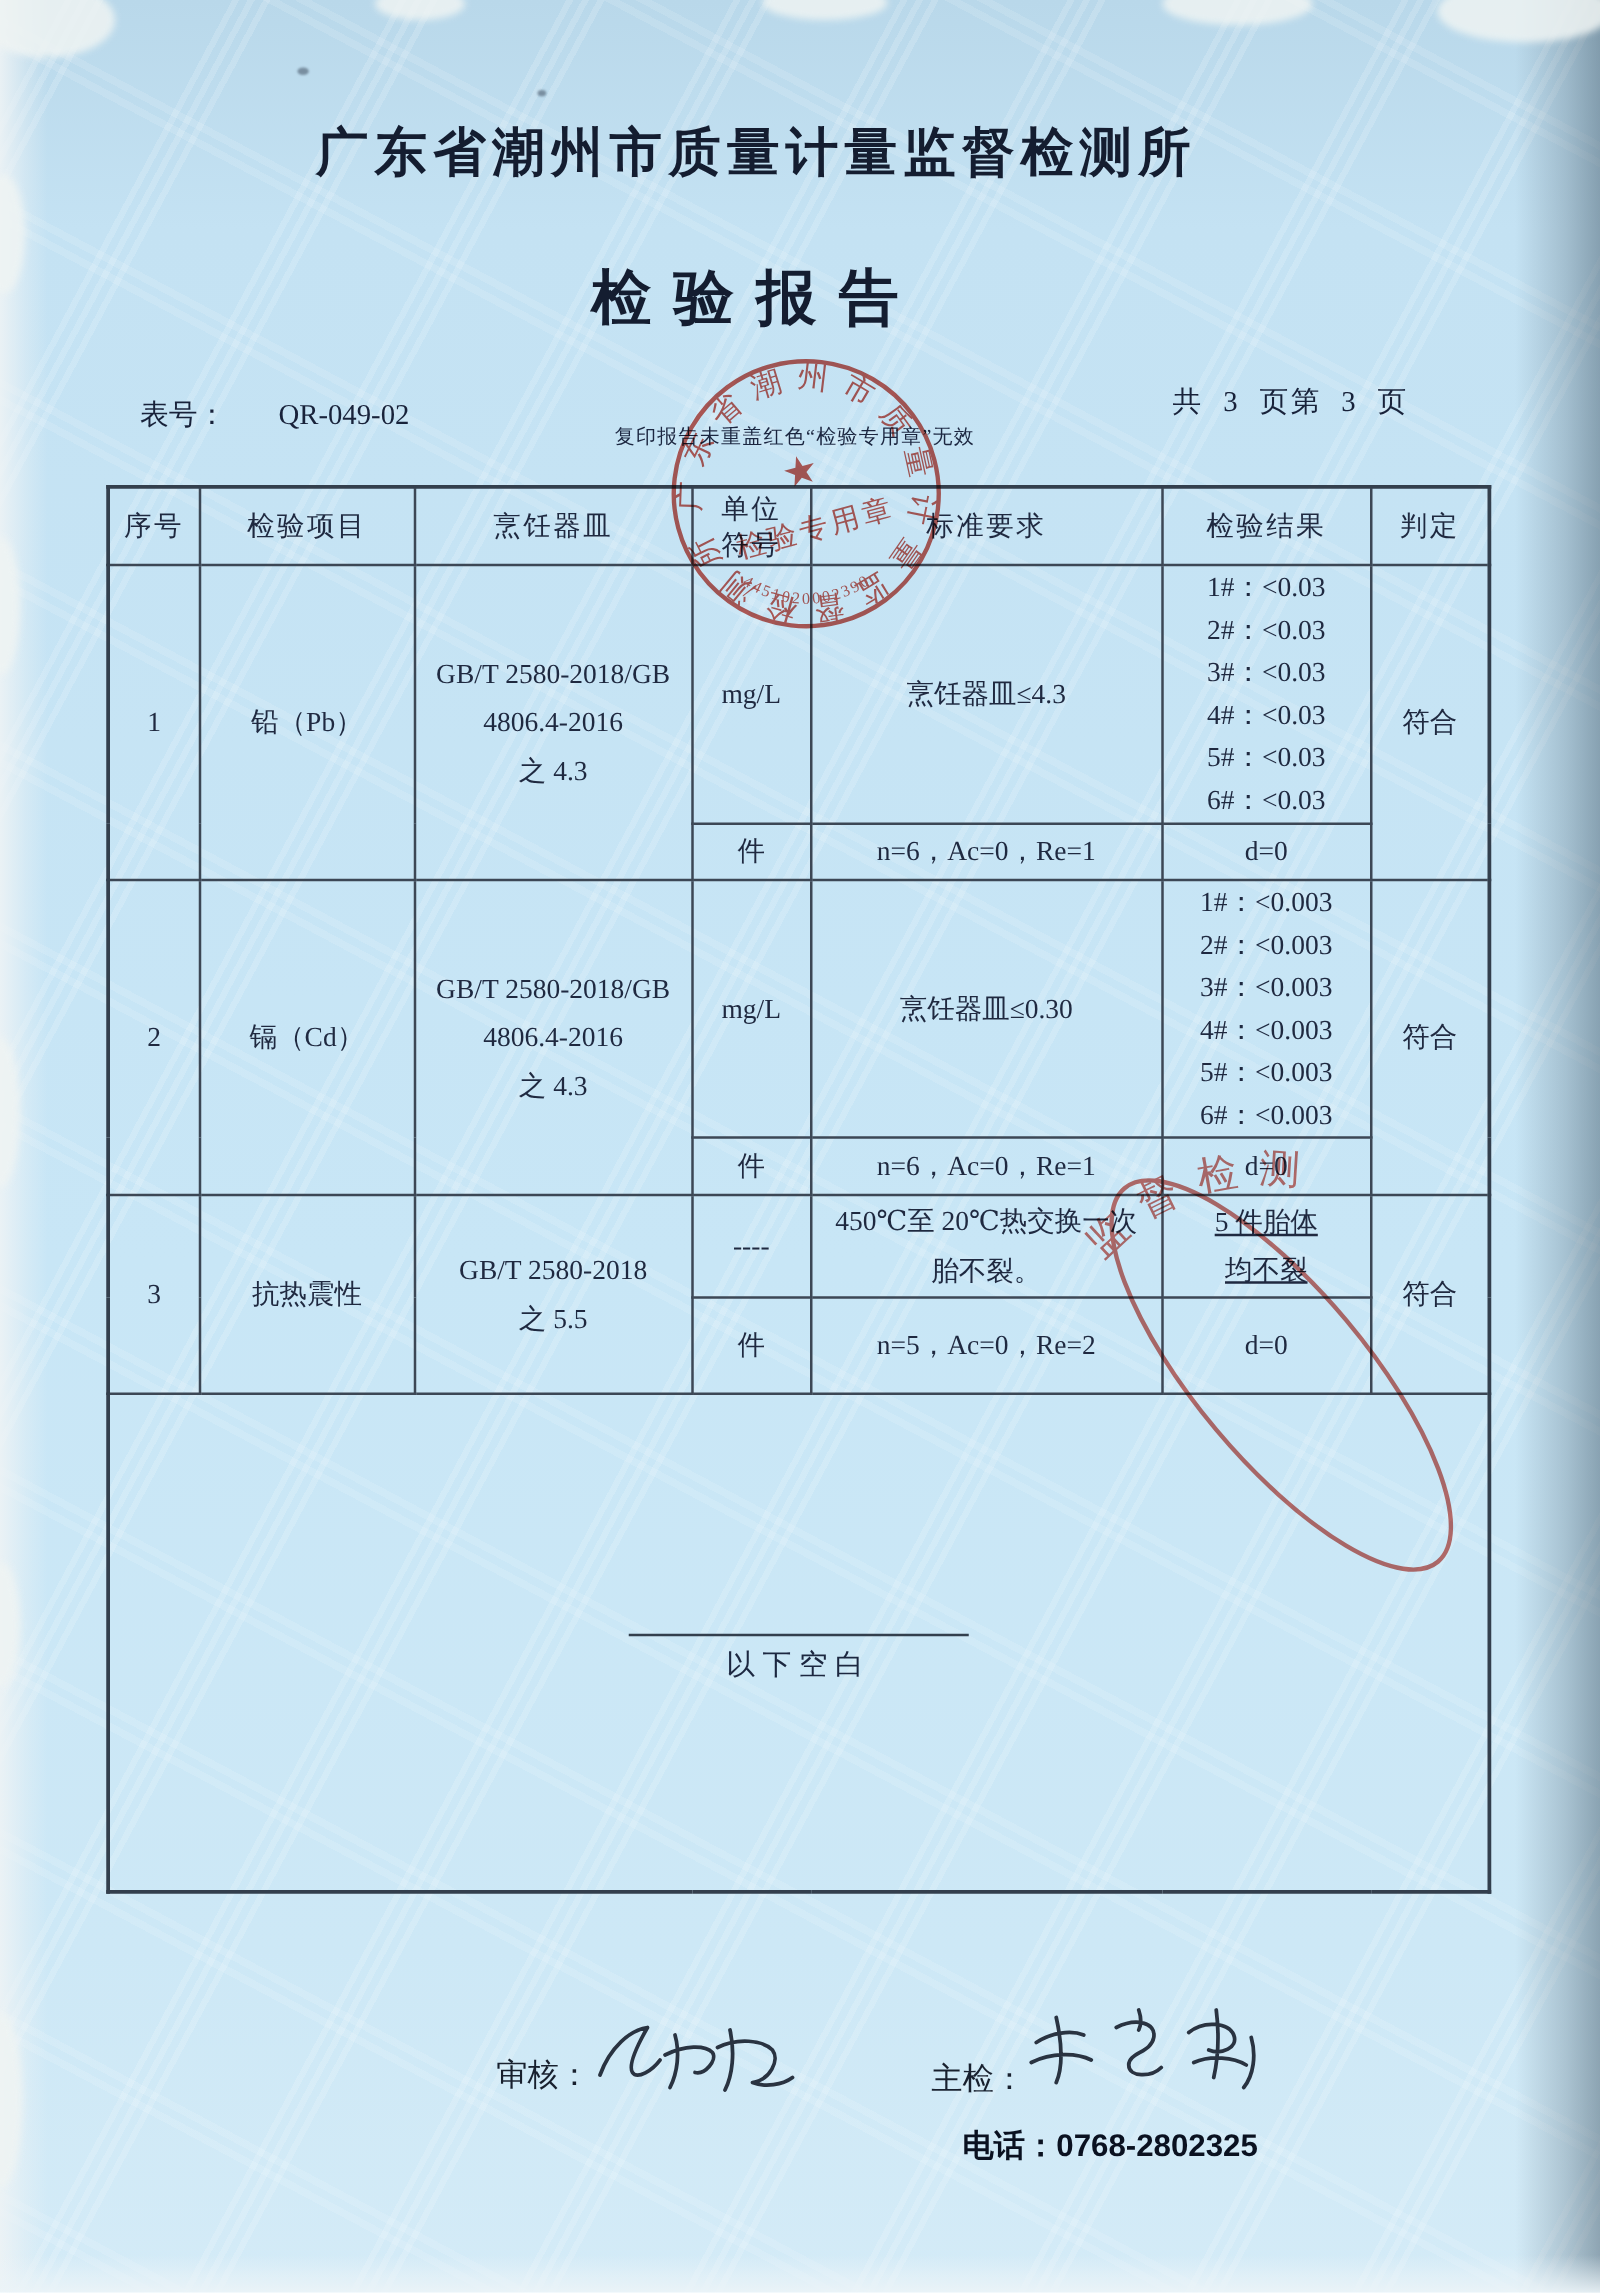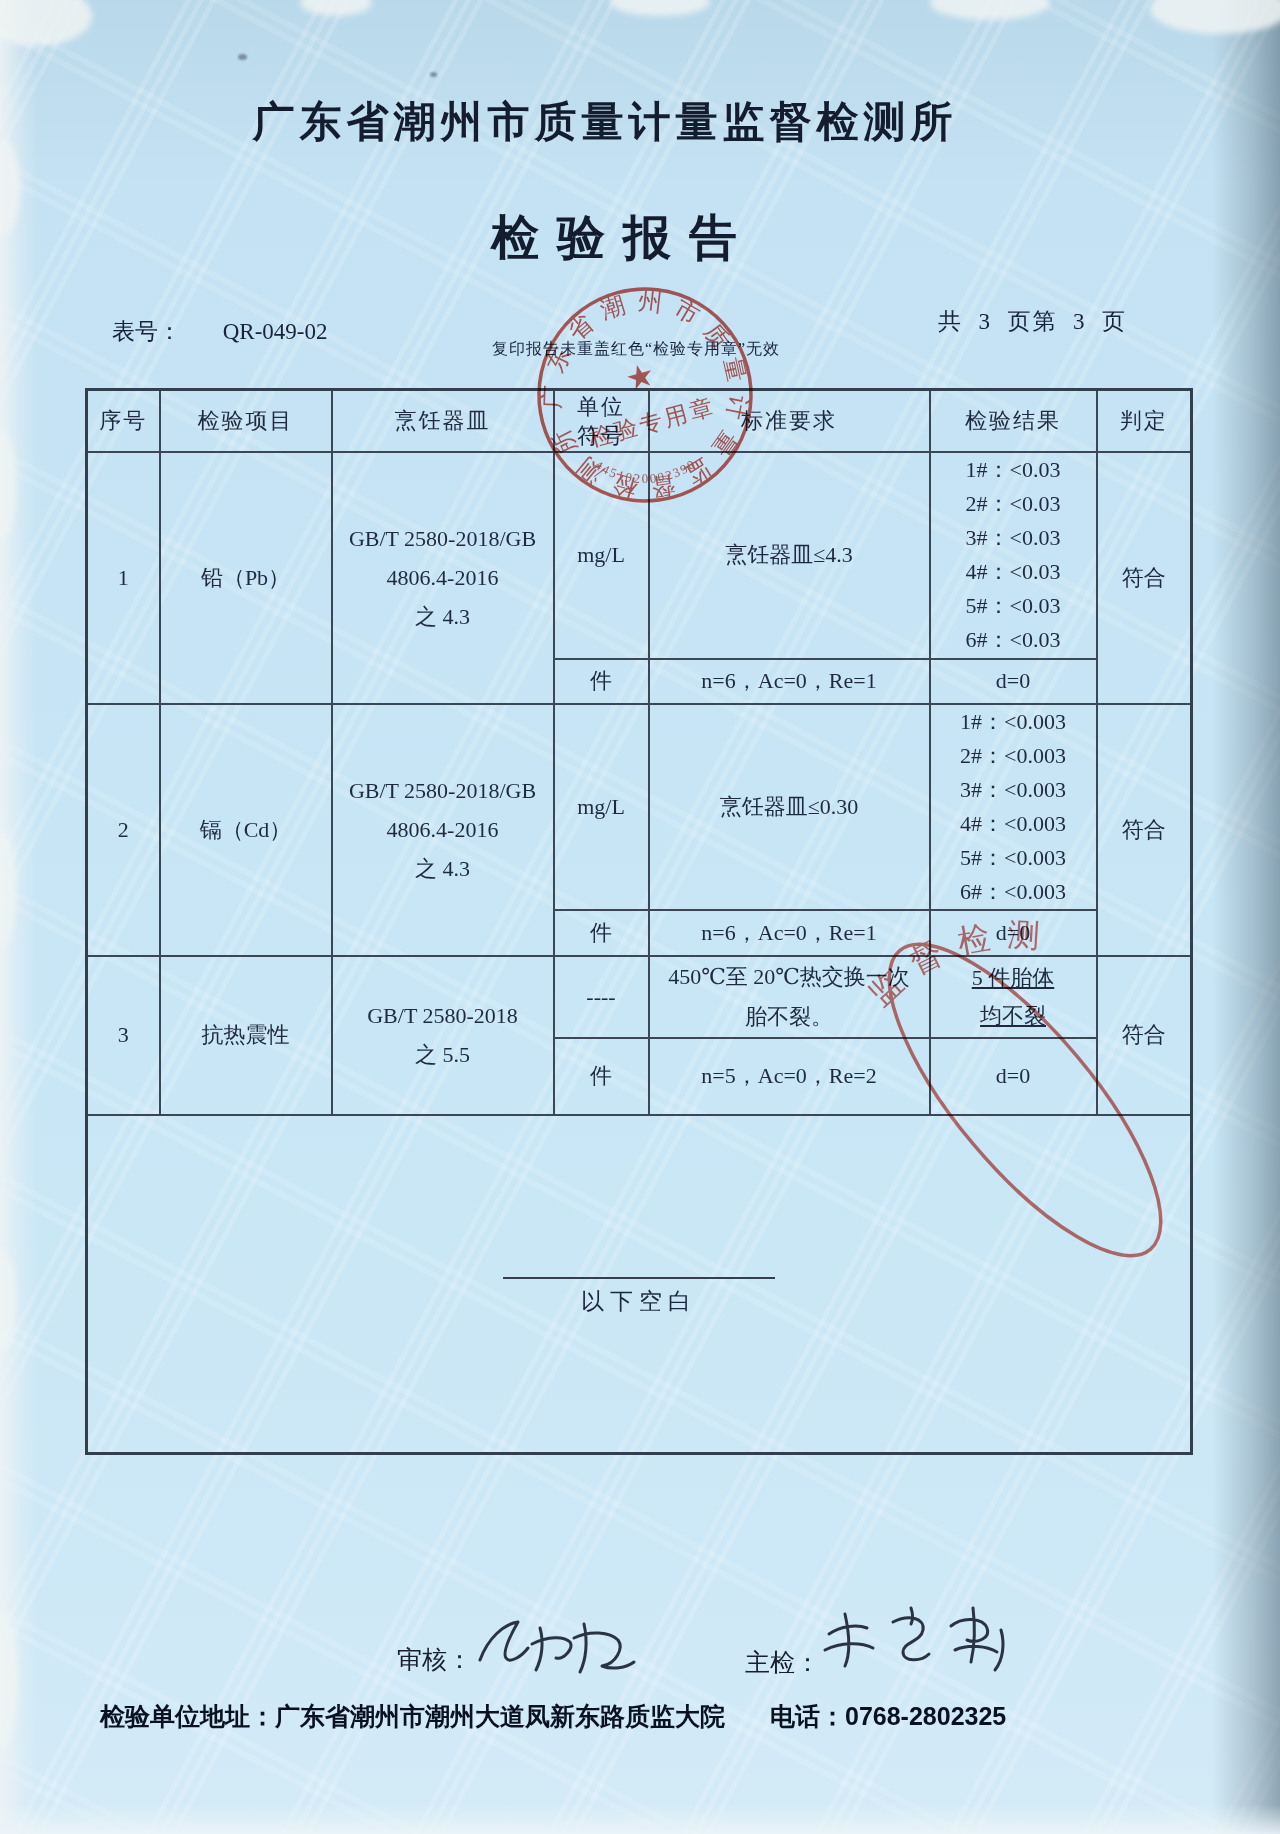--- a/index.html
+++ b/index.html
@@ -13,21 +13,21 @@
     background-image:
       repeating-linear-gradient(118deg,transparent 0 46px,rgba(255,255,255,.16) 46px 51px,transparent 51px 57px,rgba(255,255,255,.16) 57px 62px,transparent 62px 68px,rgba(255,255,255,.16) 68px 73px,transparent 73px 118px),
       repeating-linear-gradient(28deg,transparent 0 54px,rgba(255,255,255,.12) 54px 60px,transparent 60px 66px,rgba(255,255,255,.12) 66px 72px,transparent 72px 128px);
   }
   .content{position:absolute;inset:0;z-index:2;}
   .abs{position:absolute;}
   .center-line{left:0;width:1210px;text-align:center;font-weight:bold;color:#141d30;}
   .report-no{top:52px;left:0;width:1162px;text-align:right;font-weight:bold;font-size:27px;letter-spacing:1px;color:#0f1626;}
   .t1{top:94px;font-size:42px;letter-spacing:5px;}
   .t2{top:150px;font-size:39px;letter-spacing:1px;}
-  .t3{top:206px;font-size:48px;letter-spacing:18px;padding-left:18px;text-align:center;}
+  .t3{top:206px;font-size:48px;letter-spacing:18px;text-align:center;}
   .meta{font-size:23px;color:#18223a;}
   .copy-notice{top:339px;left:0;width:1272px;text-align:center;font-size:16px;color:#1b2640;letter-spacing:1px;}
   .pre{white-space:pre-line;}
   .pre-keep{white-space:pre;}
 
   table.report{
     position:absolute;left:85px;top:388px;width:1105px;
     border-collapse:collapse;table-layout:fixed;
     border:3px solid #333f4d;
   }
@@ -153,42 +153,41 @@
         <td class="pre" style="line-height:38px;text-decoration:underline;">5 件胎体
 均不裂</td>
         <td rowspan="2">符合</td>
       </tr>
       <tr style="height:77px">
         <td>件</td>
         <td>n=5，Ac=0，Re=2</td>
         <td>d=0</td>
       </tr>
 
-      <tr style="height:339px">
+      <tr style="height:399px">
         <td colspan="7" class="tail">
           <span class="blank-note">以下空白</span>
         </td>
       </tr>
     </tbody>
       </table>
 
     <div class="abs footer-label" style="top:1643px;left:397px;">审核：</div>
     <svg class="sig" style="left:452px;top:1608px;" width="200" height="80" viewBox="0 0 200 80">
       <path d="M28 52 C36 30 52 16 66 14 C58 28 50 44 54 50 C58 56 70 48 76 40"></path>
       <path d="M88 20 C92 34 90 50 84 62 M80 36 C96 28 112 28 118 34 C122 40 112 52 104 50"></path>
       <path d="M132 16 C136 34 134 52 128 64 M122 30 C138 22 158 24 166 32 C172 40 164 56 150 58 C160 62 174 60 182 54"></path>
     </svg>
     <div class="abs footer-label" style="top:1646px;left:745px;">主检：</div>
     <svg class="sig" style="left:815px;top:1600px;" width="210" height="90" viewBox="0 0 210 90">
       <path d="M14 34 C26 26 42 24 52 28 M10 50 C26 42 46 42 58 48 M30 14 C34 32 36 52 30 66"></path>
       <path d="M78 22 C94 14 110 18 108 30 C106 42 88 42 88 52 C88 62 106 62 114 54 M96 8 C98 14 98 20 96 24"></path>
       <path d="M136 26 C148 16 168 18 172 28 C176 38 162 44 152 40 M140 50 C154 44 172 46 182 52 M186 30 C190 44 188 60 180 70 M158 8 C160 24 160 44 156 62"></path>
     </svg>
 
-    <div class="abs addr" style="top:1700px;left:100px;">检验单位地址：广东省潮州市潮州大道凤新东路质监大院</div>
     <div class="abs addr" style="top:1700px;left:770px;">电话：0768-2802325</div>
   </div>
 
   <svg class="stamp" style="left:533px;top:283px;opacity:.82;" width="224" height="224" viewBox="0 0 224 224">
     <defs>
       <path id="ringPath" d="M 27 112 A 85 85 0 1 1 197 112 A 85 85 0 1 1 27 112"></path>
       <path id="codePath" d="M 40 164 A 90 90 0 0 0 184 164"></path>
     </defs>
     <g transform="rotate(-15 112 112)" fill="#c23a31" stroke="none">
       <circle cx="112" cy="112" r="106" fill="none" stroke="#c23a31" stroke-width="3.5"></circle>

